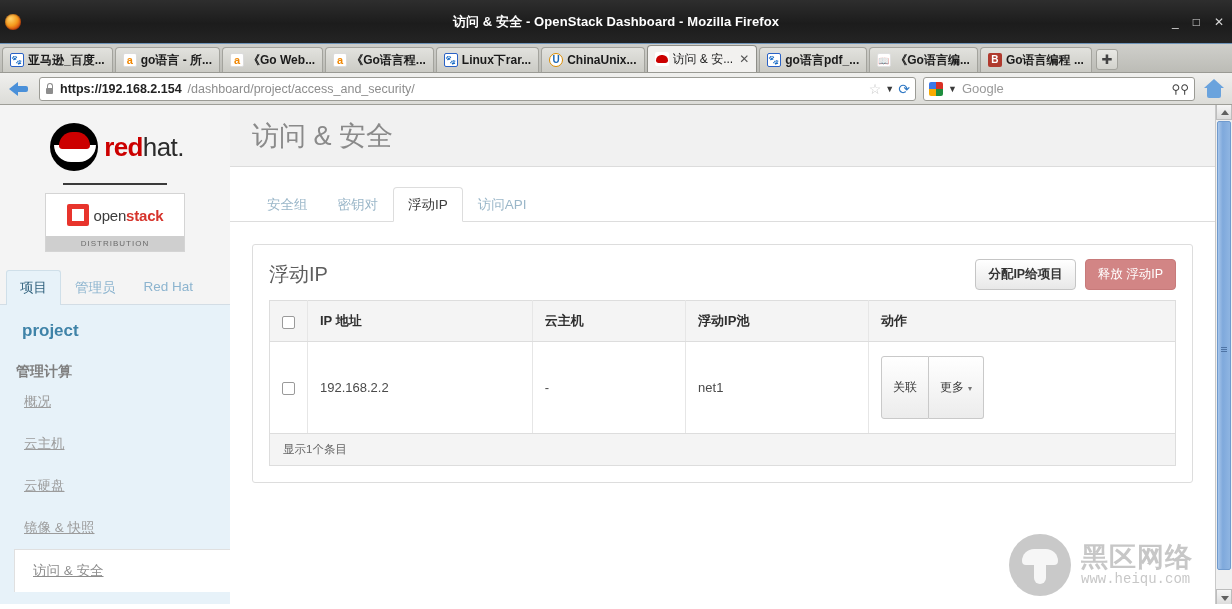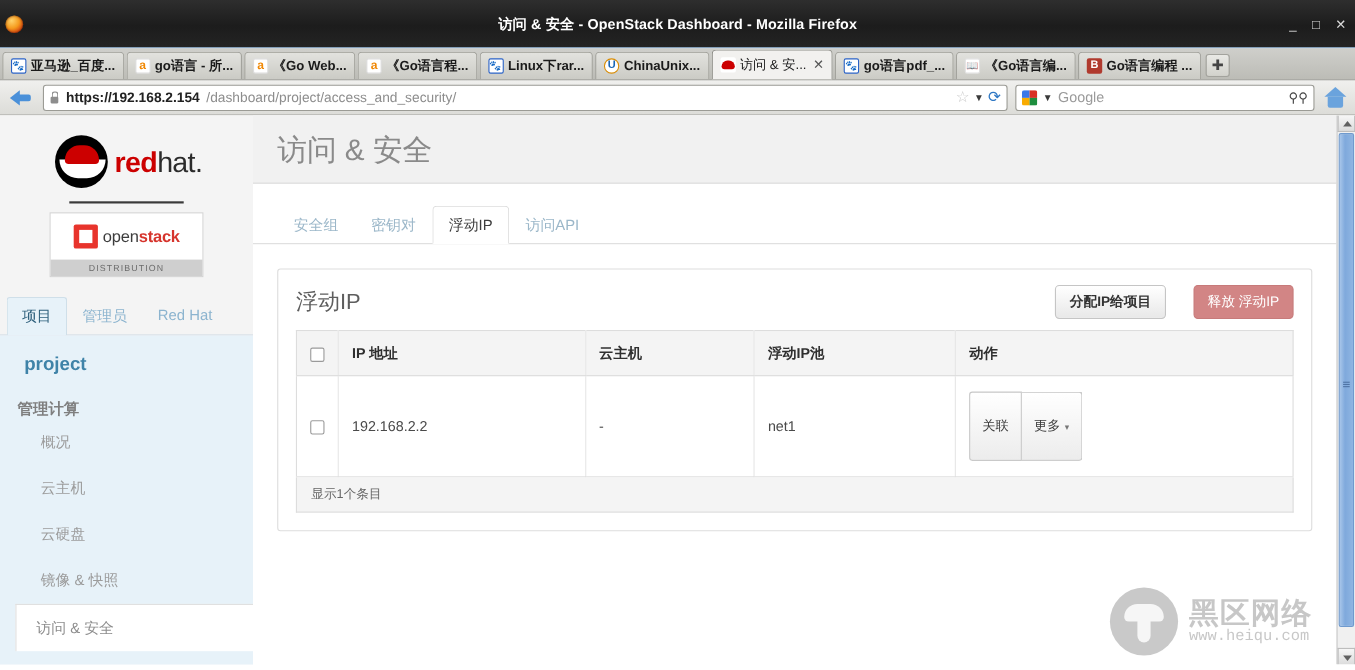--- a/index.html
+++ b/index.html
@@ -204,21 +204,21 @@
     border: 1px solid transparent; border-bottom: none; }
   .ctx-tab.active {
     background: #e7f2f9; color: #30617d; border-color: #cfdfe9;
     border-radius: 3px 3px 0 0; margin-bottom: -1px;
   }
   .nav-pane { background: #e7f2f9; padding: 14px 0 0; min-height: 310px; }
   .cur-proj-label { font-size: 10.5px; color: #9dc3da; padding: 0 0 0 22px; }
   .cur-proj { font-size: 17px; font-weight: bold; color: #3f83a8; padding: 2px 0 0 22px; }
   .nav-section { font-size: 14px; font-weight: bold; color: #7f7f7f;
     padding: 22px 0 0 16px; }
-  .nav-item { font-size: 13.5px; color: #9c9c9c; padding: 12px 0 12px 37px; cursor: pointer; }
+  .nav-item { font-size: 13.5px; color: #9c9c9c; padding: 12px 0 12px 24px; cursor: pointer; text-decoration: underline; }
   .nav-item.active {
     background: #ffffff; color: #8d8d8d;
     border-top: 1px solid #e0e0e0; border-left: 1px solid #e0e0e0;
     margin-left: 14px; padding-left: 18px;
   }
 
   
   .main { flex: 1 1 auto; background: #fff; position: relative; }
   .page-head {
     background: #f1f1f1; border-bottom: 1px solid #dcdcdc;
@@ -235,21 +235,21 @@
     border-color: #dddddd; border-bottom-color: #fff; border-radius: 4px 4px 0 0; }
 
   .panel { margin: 22px 22px 0 22px; border: 1px solid #dddddd; background: #fff;
      border-radius: 3px; }
   .panel-head { padding: 14px 16px 10px; display: flex; align-items: center; }
   .panel-title { font-size: 20px; color: #5e5e5e; font-weight: normal; }
   .panel-actions { margin-left: auto; display: flex; gap: 9px; }
   .btn {
     font-size: 12.5px; padding: 6px 12px; border-radius: 4px;
     border: 1px solid #c5c5c5; cursor: pointer;
-    background: linear-gradient(to bottom,#ffffff,#e8e8e8); color: #333; font-weight: bold; margin-left: 16px;
+    background: linear-gradient(to bottom,#ffffff,#e8e8e8); color: #333; font-weight: bold;
   }
   .btn.danger {
     background: #d28585; border-color: #c77a7a; color: #fff; font-weight: normal;
   }
 
   table.ftable { width: calc(100% - 32px); margin: 0 16px; border-collapse: collapse;
     border: 1px solid #dddddd; }
   table.ftable th {
     background: #f4f4f4; text-align: left; font-size: 13px; color: #2f2f2f;
     padding: 11px 12px; border-bottom: 1px solid #dddddd; font-weight: bold;

